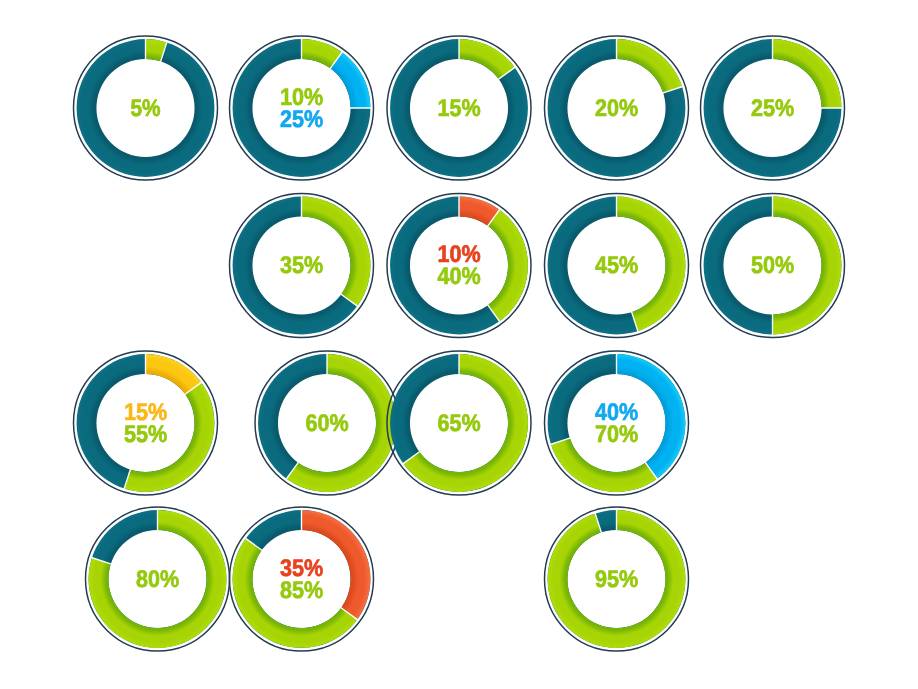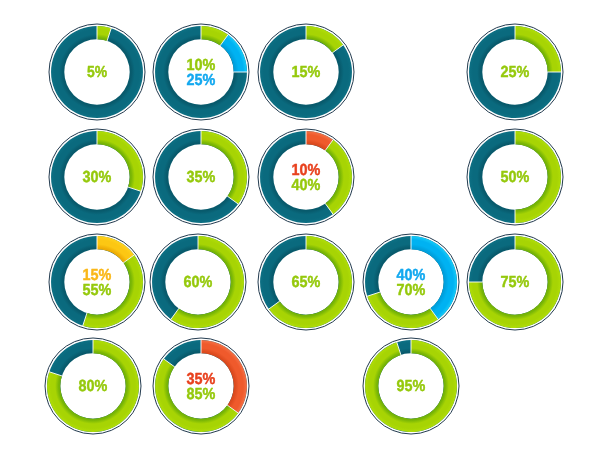--- a/index.html
+++ b/index.html
@@ -84,38 +84,38 @@
     <div class="donut" style="left: 253.9px; top: 20.35px; width: 104px; height: 104px;">
       <svg viewBox="0 0 104 104" width="104" height="104" xmlns="http://www.w3.org/2000/svg">
     <circle cx="52" cy="52" r="48" fill="none" stroke="#243c50" stroke-width="1"></circle>
     <path d="M 6.049999999999997 52 A 45.95 45.95 0 1 1 97.95 52 A 45.95 45.95 0 1 1 6.049999999999997 52 Z M 19.299999999999997 52 A 32.7 32.7 0 1 0 84.7 52 A 32.7 32.7 0 1 0 19.299999999999997 52 Z" fill="url(#g_track)" fill-rule="evenodd"></path>
         <path d="M 52.000 6.050 A 45.95 45.95 0 0 1 89.174 24.991 L 78.455 32.779 A 32.7 32.7 0 0 0 52.000 19.300 Z" fill="url(#g_green)" fill-rule="evenodd"></path>
         <line x1="52.000" y1="19.700" x2="52.000" y2="5.650" stroke="#ffffff" stroke-width="0.9"></line>
         <line x1="78.131" y1="33.015" x2="89.498" y2="24.756" stroke="#ffffff" stroke-width="0.9"></line>
     <text x="52" y="57.20" text-anchor="middle" textLength="28.80" lengthAdjust="spacingAndGlyphs" fill="#95c90c" stroke="#95c90c" stroke-width="0.45" font-size="16">15%</text>
   </svg>
     </div>
+    <div class="donut" style="left: 358.6px; top: 20.35px; width: 104px; height: 104px;">
+      <svg viewBox="0 0 104 104" width="104" height="104" xmlns="http://www.w3.org/2000/svg">
+    <circle cx="52" cy="52" r="48" fill="none" stroke="#243c50" stroke-width="1"></circle>
+    <path d="M 6.049999999999997 52 A 45.95 45.95 0 1 1 97.95 52 A 45.95 45.95 0 1 1 6.049999999999997 52 Z M 19.299999999999997 52 A 32.7 32.7 0 1 0 84.7 52 A 32.7 32.7 0 1 0 19.299999999999997 52 Z" fill="url(#g_track)" fill-rule="evenodd"></path>
+        <path d="M 52.000 6.050 A 45.95 45.95 0 0 1 95.701 37.801 L 83.100 41.895 A 32.7 32.7 0 0 0 52.000 19.300 Z" fill="url(#g_green)" fill-rule="evenodd"></path>
+        <line x1="52.000" y1="19.700" x2="52.000" y2="5.650" stroke="#ffffff" stroke-width="0.9"></line>
+        <line x1="82.719" y1="42.019" x2="96.081" y2="37.677" stroke="#ffffff" stroke-width="0.9"></line>
+    <text x="52" y="57.20" text-anchor="middle" textLength="28.80" lengthAdjust="spacingAndGlyphs" fill="#95c90c" stroke="#95c90c" stroke-width="0.45" font-size="16">20%</text>
+  </svg>
+    </div>
     <div class="donut" style="left: 463.4px; top: 20.35px; width: 104px; height: 104px;">
       <svg viewBox="0 0 104 104" width="104" height="104" xmlns="http://www.w3.org/2000/svg">
     <circle cx="52" cy="52" r="48" fill="none" stroke="#243c50" stroke-width="1"></circle>
     <path d="M 6.049999999999997 52 A 45.95 45.95 0 1 1 97.95 52 A 45.95 45.95 0 1 1 6.049999999999997 52 Z M 19.299999999999997 52 A 32.7 32.7 0 1 0 84.7 52 A 32.7 32.7 0 1 0 19.299999999999997 52 Z" fill="url(#g_track)" fill-rule="evenodd"></path>
         <path d="M 52.000 6.050 A 45.95 45.95 0 0 1 97.950 52.000 L 84.700 52.000 A 32.7 32.7 0 0 0 52.000 19.300 Z" fill="url(#g_green)" fill-rule="evenodd"></path>
         <line x1="52.000" y1="19.700" x2="52.000" y2="5.650" stroke="#ffffff" stroke-width="0.9"></line>
         <line x1="84.300" y1="52.000" x2="98.350" y2="52.000" stroke="#ffffff" stroke-width="0.9"></line>
     <text x="52" y="57.20" text-anchor="middle" textLength="28.80" lengthAdjust="spacingAndGlyphs" fill="#95c90c" stroke="#95c90c" stroke-width="0.45" font-size="16">25%</text>
-  </svg>
-    </div>
-    <div class="donut" style="left: 44.5px; top: 125.1px; width: 104px; height: 104px;">
-      <svg viewBox="0 0 104 104" width="104" height="104" xmlns="http://www.w3.org/2000/svg">
-    <circle cx="52" cy="52" r="48" fill="none" stroke="#243c50" stroke-width="1"></circle>
-    <path d="M 6.049999999999997 52 A 45.95 45.95 0 1 1 97.95 52 A 45.95 45.95 0 1 1 6.049999999999997 52 Z M 19.299999999999997 52 A 32.7 32.7 0 1 0 84.7 52 A 32.7 32.7 0 1 0 19.299999999999997 52 Z" fill="url(#g_track)" fill-rule="evenodd"></path>
-        <path d="M 52.000 6.050 A 45.95 45.95 0 0 1 95.701 66.199 L 83.100 62.105 A 32.7 32.7 0 0 0 52.000 19.300 Z" fill="url(#g_green)" fill-rule="evenodd"></path>
-        <line x1="52.000" y1="19.700" x2="52.000" y2="5.650" stroke="#ffffff" stroke-width="0.9"></line>
-        <line x1="82.719" y1="61.981" x2="96.081" y2="66.323" stroke="#ffffff" stroke-width="0.9"></line>
-    <text x="52" y="57.20" text-anchor="middle" textLength="28.80" lengthAdjust="spacingAndGlyphs" fill="#95c90c" stroke="#95c90c" stroke-width="0.45" font-size="16">30%</text>
   </svg>
     </div>
     <div class="donut" style="left: 149.2px; top: 125.1px; width: 104px; height: 104px;">
       <svg viewBox="0 0 104 104" width="104" height="104" xmlns="http://www.w3.org/2000/svg">
     <circle cx="52" cy="52" r="48" fill="none" stroke="#243c50" stroke-width="1"></circle>
     <path d="M 6.049999999999997 52 A 45.95 45.95 0 1 1 97.95 52 A 45.95 45.95 0 1 1 6.049999999999997 52 Z M 19.299999999999997 52 A 32.7 32.7 0 1 0 84.7 52 A 32.7 32.7 0 1 0 19.299999999999997 52 Z" fill="url(#g_track)" fill-rule="evenodd"></path>
         <path d="M 52.000 6.050 A 45.95 45.95 0 0 1 89.174 79.009 L 78.455 71.221 A 32.7 32.7 0 0 0 52.000 19.300 Z" fill="url(#g_green)" fill-rule="evenodd"></path>
         <line x1="52.000" y1="19.700" x2="52.000" y2="5.650" stroke="#ffffff" stroke-width="0.9"></line>
         <line x1="78.131" y1="70.985" x2="89.498" y2="79.244" stroke="#ffffff" stroke-width="0.9"></line>
     <text x="52" y="57.20" text-anchor="middle" textLength="28.80" lengthAdjust="spacingAndGlyphs" fill="#95c90c" stroke="#95c90c" stroke-width="0.45" font-size="16">35%</text>
@@ -127,20 +127,30 @@
     <path d="M 6.049999999999997 52 A 45.95 45.95 0 1 1 97.95 52 A 45.95 45.95 0 1 1 6.049999999999997 52 Z M 19.299999999999997 52 A 32.7 32.7 0 1 0 84.7 52 A 32.7 32.7 0 1 0 19.299999999999997 52 Z" fill="url(#g_track)" fill-rule="evenodd"></path>
         <path d="M 52.000 6.050 A 45.95 45.95 0 0 1 79.009 14.826 L 71.221 25.545 A 32.7 32.7 0 0 0 52.000 19.300 Z" fill="url(#g_red)" fill-rule="evenodd"></path>
         <path d="M 79.009 14.826 A 45.95 45.95 0 0 1 79.009 89.174 L 71.221 78.455 A 32.7 32.7 0 0 0 71.221 25.545 Z" fill="url(#g_green)" fill-rule="evenodd"></path>
         <line x1="52.000" y1="19.700" x2="52.000" y2="5.650" stroke="#ffffff" stroke-width="0.9"></line>
         <line x1="70.985" y1="25.869" x2="79.244" y2="14.502" stroke="#ffffff" stroke-width="0.9"></line>
         <line x1="70.985" y1="78.131" x2="79.244" y2="89.498" stroke="#ffffff" stroke-width="0.9"></line>
     <text x="52" y="49.80" text-anchor="middle" textLength="28.80" lengthAdjust="spacingAndGlyphs" fill="#e8411e" stroke="#e8411e" stroke-width="0.45" font-size="16">10%</text>
         <text x="52" y="64.60" text-anchor="middle" textLength="28.80" lengthAdjust="spacingAndGlyphs" fill="#95c90c" stroke="#95c90c" stroke-width="0.45" font-size="16">40%</text>
   </svg>
     </div>
+    <div class="donut" style="left: 358.6px; top: 125.1px; width: 104px; height: 104px;">
+      <svg viewBox="0 0 104 104" width="104" height="104" xmlns="http://www.w3.org/2000/svg">
+    <circle cx="52" cy="52" r="48" fill="none" stroke="#243c50" stroke-width="1"></circle>
+    <path d="M 6.049999999999997 52 A 45.95 45.95 0 1 1 97.95 52 A 45.95 45.95 0 1 1 6.049999999999997 52 Z M 19.299999999999997 52 A 32.7 32.7 0 1 0 84.7 52 A 32.7 32.7 0 1 0 19.299999999999997 52 Z" fill="url(#g_track)" fill-rule="evenodd"></path>
+        <path d="M 52.000 6.050 A 45.95 45.95 0 0 1 66.199 95.701 L 62.105 83.100 A 32.7 32.7 0 0 0 52.000 19.300 Z" fill="url(#g_green)" fill-rule="evenodd"></path>
+        <line x1="52.000" y1="19.700" x2="52.000" y2="5.650" stroke="#ffffff" stroke-width="0.9"></line>
+        <line x1="61.981" y1="82.719" x2="66.323" y2="96.081" stroke="#ffffff" stroke-width="0.9"></line>
+    <text x="52" y="57.20" text-anchor="middle" textLength="28.80" lengthAdjust="spacingAndGlyphs" fill="#95c90c" stroke="#95c90c" stroke-width="0.45" font-size="16">45%</text>
+  </svg>
+    </div>
     <div class="donut" style="left: 463.4px; top: 125.1px; width: 104px; height: 104px; text-align: right;">
       <svg viewBox="0 0 104 104" width="104" height="104" xmlns="http://www.w3.org/2000/svg">
     <circle cx="52" cy="52" r="48" fill="none" stroke="#243c50" stroke-width="1"></circle>
     <path d="M 6.049999999999997 52 A 45.95 45.95 0 1 1 97.95 52 A 45.95 45.95 0 1 1 6.049999999999997 52 Z M 19.299999999999997 52 A 32.7 32.7 0 1 0 84.7 52 A 32.7 32.7 0 1 0 19.299999999999997 52 Z" fill="url(#g_track)" fill-rule="evenodd"></path>
         <path d="M 52.000 6.050 A 45.95 45.95 0 0 1 52.000 97.950 L 52.000 84.700 A 32.7 32.7 0 0 0 52.000 19.300 Z" fill="url(#g_green)" fill-rule="evenodd"></path>
         <line x1="52.000" y1="19.700" x2="52.000" y2="5.650" stroke="#ffffff" stroke-width="0.9"></line>
         <line x1="52.000" y1="84.300" x2="52.000" y2="98.350" stroke="#ffffff" stroke-width="0.9"></line>
     <text x="52" y="57.20" text-anchor="middle" textLength="28.80" lengthAdjust="spacingAndGlyphs" fill="#95c90c" stroke="#95c90c" stroke-width="0.45" font-size="16">50%</text>
   </svg>
     </div>
@@ -150,21 +160,21 @@
     <path d="M 6.049999999999997 52 A 45.95 45.95 0 1 1 97.95 52 A 45.95 45.95 0 1 1 6.049999999999997 52 Z M 19.299999999999997 52 A 32.7 32.7 0 1 0 84.7 52 A 32.7 32.7 0 1 0 19.299999999999997 52 Z" fill="url(#g_track)" fill-rule="evenodd"></path>
         <path d="M 52.000 6.050 A 45.95 45.95 0 0 1 89.174 24.991 L 78.455 32.779 A 32.7 32.7 0 0 0 52.000 19.300 Z" fill="url(#g_yellow)" fill-rule="evenodd"></path>
         <path d="M 89.174 24.991 A 45.95 45.95 0 0 1 37.801 95.701 L 41.895 83.100 A 32.7 32.7 0 0 0 78.455 32.779 Z" fill="url(#g_green)" fill-rule="evenodd"></path>
         <line x1="52.000" y1="19.700" x2="52.000" y2="5.650" stroke="#ffffff" stroke-width="0.9"></line>
         <line x1="78.131" y1="33.015" x2="89.498" y2="24.756" stroke="#ffffff" stroke-width="0.9"></line>
         <line x1="42.019" y1="82.719" x2="37.677" y2="96.081" stroke="#ffffff" stroke-width="0.9"></line>
     <text x="52" y="49.80" text-anchor="middle" textLength="28.80" lengthAdjust="spacingAndGlyphs" fill="#fab718" stroke="#fab718" stroke-width="0.45" font-size="16">15%</text>
         <text x="52" y="64.60" text-anchor="middle" textLength="28.80" lengthAdjust="spacingAndGlyphs" fill="#95c90c" stroke="#95c90c" stroke-width="0.45" font-size="16">55%</text>
   </svg>
     </div>
-    <div class="donut" style="left: 146px; top: 229.5px; width: 104px; height: 104px;">
+    <div class="donut" style="left: 166px; top: 229.5px; width: 104px; height: 104px;">
       <svg viewBox="0 0 104 104" width="104" height="104" xmlns="http://www.w3.org/2000/svg">
     <circle cx="52" cy="52" r="48" fill="none" stroke="#243c50" stroke-width="1"></circle>
     <path d="M 6.049999999999997 52 A 45.95 45.95 0 1 1 97.95 52 A 45.95 45.95 0 1 1 6.049999999999997 52 Z M 19.299999999999997 52 A 32.7 32.7 0 1 0 84.7 52 A 32.7 32.7 0 1 0 19.299999999999997 52 Z" fill="url(#g_track)" fill-rule="evenodd"></path>
         <path d="M 52.000 6.050 A 45.95 45.95 0 1 1 24.991 89.174 L 32.779 78.455 A 32.7 32.7 0 1 0 52.000 19.300 Z" fill="url(#g_green)" fill-rule="evenodd"></path>
         <line x1="52.000" y1="19.700" x2="52.000" y2="5.650" stroke="#ffffff" stroke-width="0.9"></line>
         <line x1="33.015" y1="78.131" x2="24.756" y2="89.498" stroke="#ffffff" stroke-width="0.9"></line>
     <text x="52" y="57.20" text-anchor="middle" textLength="28.80" lengthAdjust="spacingAndGlyphs" fill="#95c90c" stroke="#95c90c" stroke-width="0.45" font-size="16">60%</text>
   </svg>
     </div>
     <div class="donut" style="left: 253.9px; top: 229.5px; width: 104px; height: 104px; text-decoration: underline;">
@@ -183,31 +193,21 @@
     <path d="M 6.049999999999997 52 A 45.95 45.95 0 1 1 97.95 52 A 45.95 45.95 0 1 1 6.049999999999997 52 Z M 19.299999999999997 52 A 32.7 32.7 0 1 0 84.7 52 A 32.7 32.7 0 1 0 19.299999999999997 52 Z" fill="url(#g_track)" fill-rule="evenodd"></path>
         <path d="M 52.000 6.050 A 45.95 45.95 0 0 1 79.009 89.174 L 71.221 78.455 A 32.7 32.7 0 0 0 52.000 19.300 Z" fill="url(#g_blue)" fill-rule="evenodd"></path>
         <path d="M 79.009 89.174 A 45.95 45.95 0 0 1 8.299 66.199 L 20.900 62.105 A 32.7 32.7 0 0 0 71.221 78.455 Z" fill="url(#g_green)" fill-rule="evenodd"></path>
         <line x1="52.000" y1="19.700" x2="52.000" y2="5.650" stroke="#ffffff" stroke-width="0.9"></line>
         <line x1="70.985" y1="78.131" x2="79.244" y2="89.498" stroke="#ffffff" stroke-width="0.9"></line>
         <line x1="21.281" y1="61.981" x2="7.919" y2="66.323" stroke="#ffffff" stroke-width="0.9"></line>
     <text x="52" y="49.80" text-anchor="middle" textLength="28.80" lengthAdjust="spacingAndGlyphs" fill="#12a8ef" stroke="#12a8ef" stroke-width="0.45" font-size="16">40%</text>
         <text x="52" y="64.60" text-anchor="middle" textLength="28.80" lengthAdjust="spacingAndGlyphs" fill="#95c90c" stroke="#95c90c" stroke-width="0.45" font-size="16">70%</text>
   </svg>
     </div>
-    <div class="donut" style="left: 463.4px; top: 229.5px; width: 104px; height: 104px;">
-      <svg viewBox="0 0 104 104" width="104" height="104" xmlns="http://www.w3.org/2000/svg">
-    <circle cx="52" cy="52" r="48" fill="none" stroke="#243c50" stroke-width="1"></circle>
-    <path d="M 6.049999999999997 52 A 45.95 45.95 0 1 1 97.95 52 A 45.95 45.95 0 1 1 6.049999999999997 52 Z M 19.299999999999997 52 A 32.7 32.7 0 1 0 84.7 52 A 32.7 32.7 0 1 0 19.299999999999997 52 Z" fill="url(#g_track)" fill-rule="evenodd"></path>
-        <path d="M 52.000 6.050 A 45.95 45.95 0 1 1 6.050 52.000 L 19.300 52.000 A 32.7 32.7 0 1 0 52.000 19.300 Z" fill="url(#g_green)" fill-rule="evenodd"></path>
-        <line x1="52.000" y1="19.700" x2="52.000" y2="5.650" stroke="#ffffff" stroke-width="0.9"></line>
-        <line x1="19.700" y1="52.000" x2="5.650" y2="52.000" stroke="#ffffff" stroke-width="0.9"></line>
-    <text x="52" y="57.20" text-anchor="middle" textLength="28.80" lengthAdjust="spacingAndGlyphs" fill="#95c90c" stroke="#95c90c" stroke-width="0.45" font-size="16">75%</text>
-  </svg>
-    </div>
-    <div class="donut" style="left: 41px; top: 334.3px; width: 104px; height: 104px;">
+    <div class="donut" style="left: 53px; top: 334.3px; width: 104px; height: 104px;">
       <svg viewBox="0 0 104 104" width="104" height="104" xmlns="http://www.w3.org/2000/svg">
     <circle cx="52" cy="52" r="48" fill="none" stroke="#243c50" stroke-width="1"></circle>
     <path d="M 6.049999999999997 52 A 45.95 45.95 0 1 1 97.95 52 A 45.95 45.95 0 1 1 6.049999999999997 52 Z M 19.299999999999997 52 A 32.7 32.7 0 1 0 84.7 52 A 32.7 32.7 0 1 0 19.299999999999997 52 Z" fill="url(#g_track)" fill-rule="evenodd"></path>
         <path d="M 52.000 6.050 A 45.95 45.95 0 1 1 8.299 37.801 L 20.900 41.895 A 32.7 32.7 0 1 0 52.000 19.300 Z" fill="url(#g_green)" fill-rule="evenodd"></path>
         <line x1="52.000" y1="19.700" x2="52.000" y2="5.650" stroke="#ffffff" stroke-width="0.9"></line>
         <line x1="21.281" y1="42.019" x2="7.919" y2="37.677" stroke="#ffffff" stroke-width="0.9"></line>
     <text x="52" y="57.20" text-anchor="middle" textLength="28.80" lengthAdjust="spacingAndGlyphs" fill="#95c90c" stroke="#95c90c" stroke-width="0.45" font-size="16">80%</text>
   </svg>
     </div>
     <div class="donut" style="left: 149.2px; top: 334.3px; width: 104px; height: 104px;">

